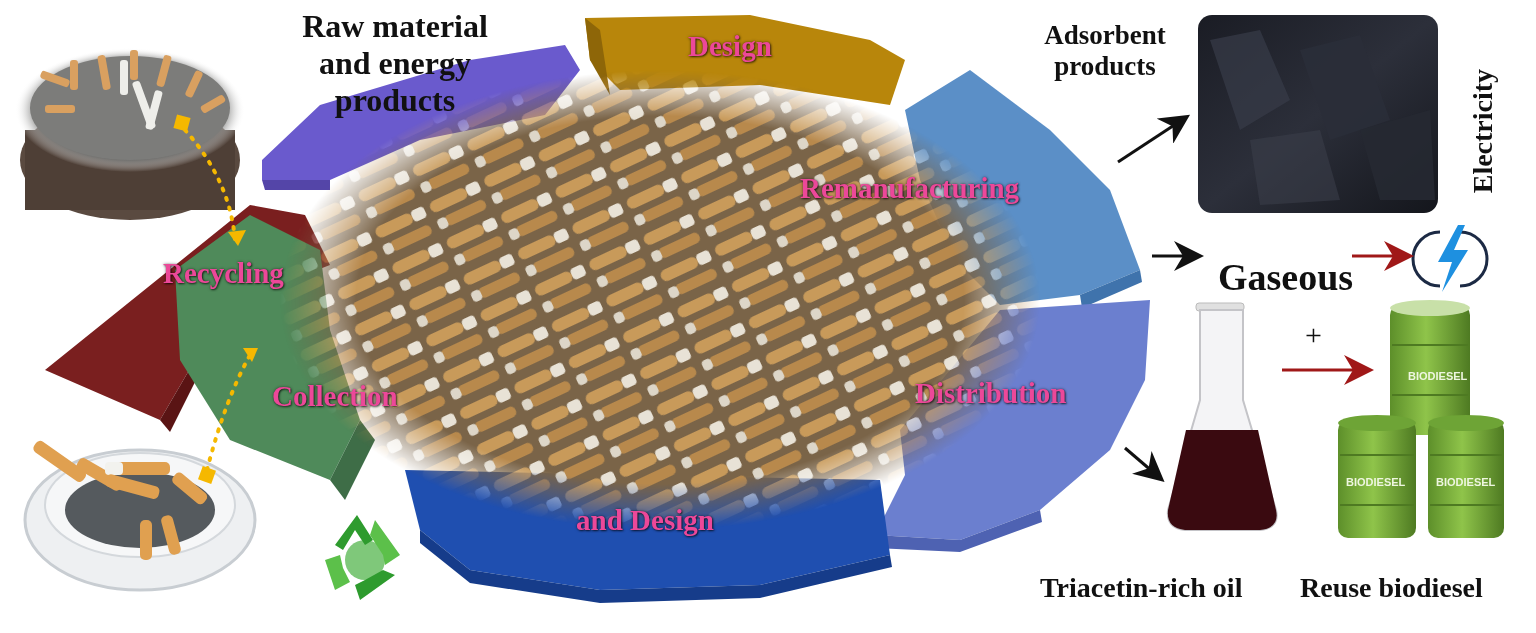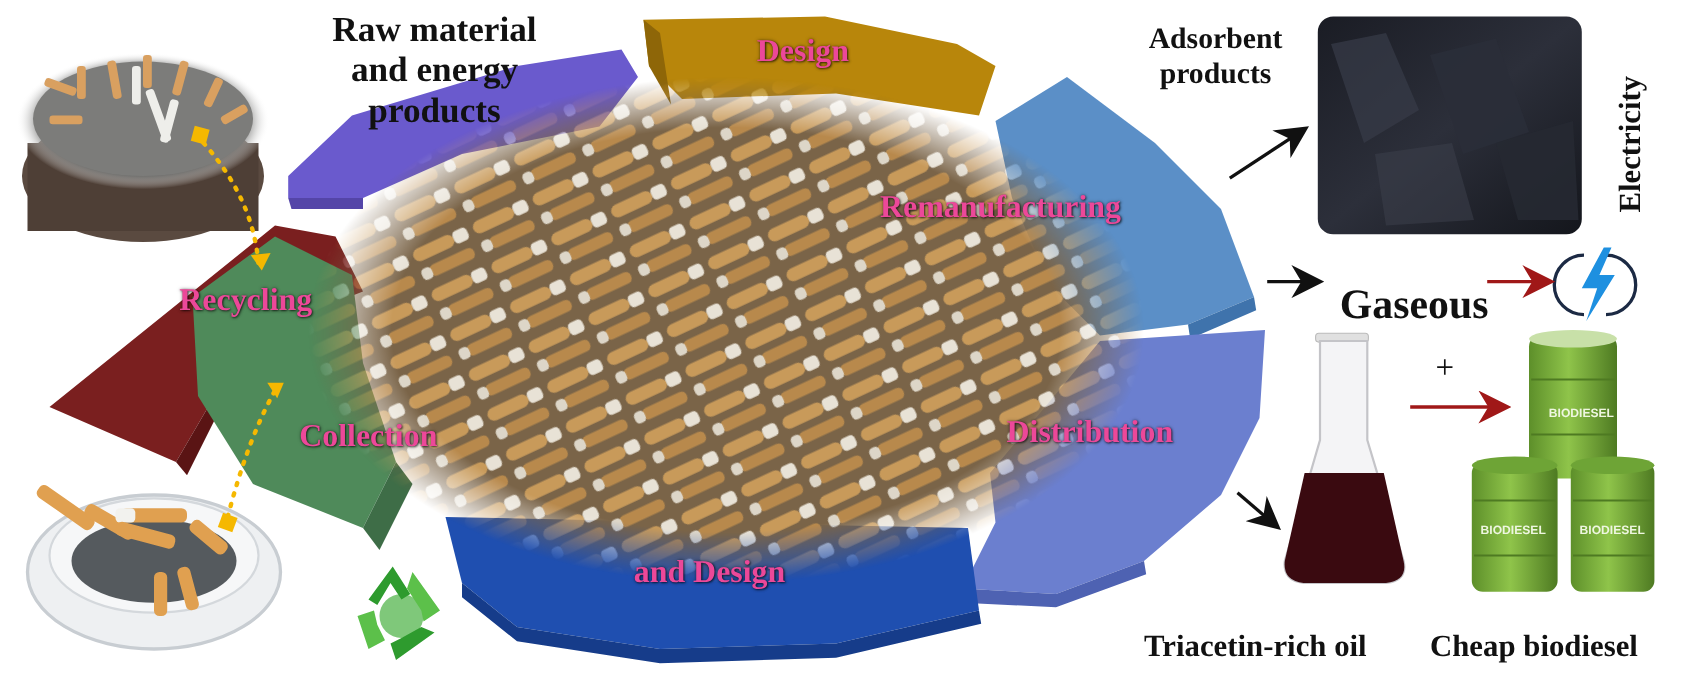--- a/index.html
+++ b/index.html
@@ -201,17 +201,17 @@
 <div class="abs lbl-white" style="left:163px;top:257px;font-size:29px;">Recycling</div>
 
 <div class="abs lbl-black" style="left:1020px;top:20px;font-size:27px;width:170px;text-align:center;">
   <div>Adsorbent</div>
   <div>products</div>
 </div>
 <div class="abs lbl-black" style="left:1418px;top:115px;font-size:28px;transform:rotate(-90deg);transform-origin:center;width:130px;">Electricity</div>
 <div class="abs lbl-black" style="left:1218px;top:236px;font-size:38px;margin-top:20px;">Gaseous</div>
 <div class="abs lbl-black" style="left:1305px;top:318px;font-size:30px;font-weight:normal;">+</div>
 <div class="abs lbl-black" style="left:1000px;top:572px;font-size:28px;margin-left:40px;">Triacetin-rich oil</div>
-<div class="abs lbl-black" style="left:1300px;top:572px;font-size:28px;">Cheap biodiesel</div>
+<div class="abs lbl-black" style="left:1300px;top:572px;font-size:28px;">Reuse biodiesel</div>
 
 <div class="abs" style="left:1408px;top:370px;font-size:11px;font-weight:bold;color:#eef6e0;font-family:'Liberation Sans',sans-serif;">BIODIESEL</div>
 <div class="abs" style="left:1346px;top:476px;font-size:11px;font-weight:bold;color:#eef6e0;font-family:'Liberation Sans',sans-serif;">BIODIESEL</div>
 <div class="abs" style="left:1436px;top:476px;font-size:11px;font-weight:bold;color:#eef6e0;font-family:'Liberation Sans',sans-serif;">BIODIESEL</div>
 
 </body></html>

